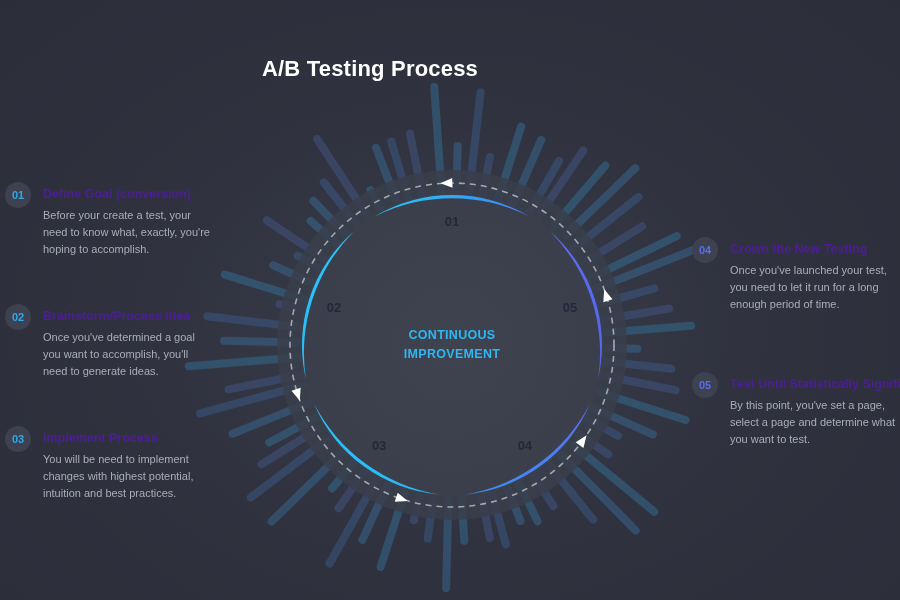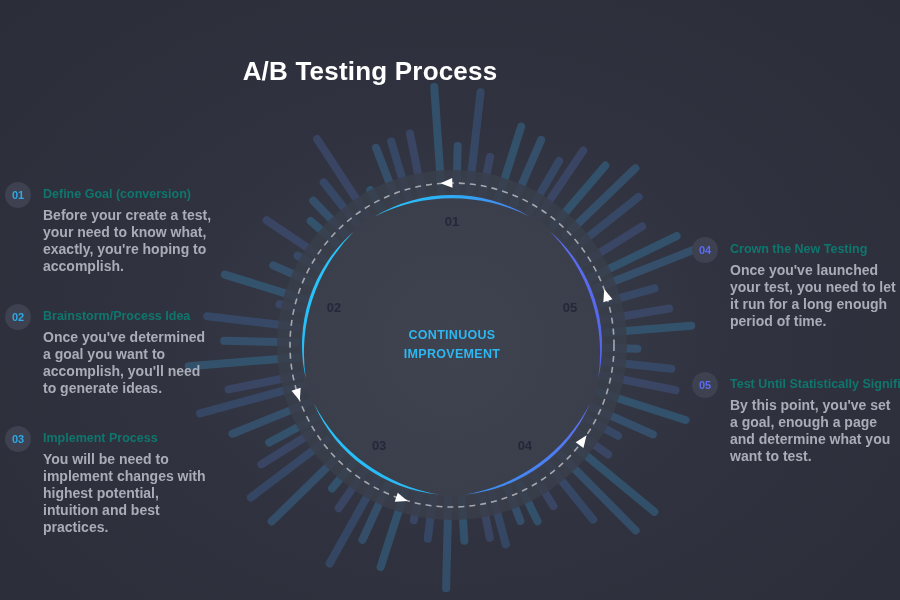--- a/index.html
+++ b/index.html
@@ -4,38 +4,37 @@
   <style>
     html, body { margin: 0; padding: 0; }
     body {
       width: 900px; height: 600px; overflow: hidden; position: relative;
       background: radial-gradient(ellipse at 50% 55%, #3a3e4b 0%, #30333f 45%, #2b2e39 100%);
       font-family: "Liberation Sans", "DejaVu Sans", sans-serif;
       color: #fff;
     }
     .title {
       position: absolute; left: 0; width: 740px; top: 56px;
-      text-align: center; font-size: 26px; font-weight: bold; color: #ffffff;
+      text-align: center; font-size: 22px; font-weight: bold; color: #ffffff;
       letter-spacing: 0.2px;
     }
     .step {
       position: absolute; width: 230px;
     }
     .step .num {
       position: absolute; left: 0; top: 0; width: 26px; height: 26px; border-radius: 50%;
       background: #3d4150; font-size: 11px; font-weight: bold; line-height: 26px; text-align: center;
     }
     .step .heading {
-      position: absolute; left: 38px; top: 5px; font-size: 12.5px; font-weight: bold; color: #0f766e;
+      position: absolute; left: 38px; top: 5px; font-size: 12.5px; font-weight: bold; color: #4c1d95;
       white-space: nowrap;
     }
     .step .desc {
-      position: absolute; left: 38px; top: 25px; width: 170px; font-size: 14px; line-height: 17px;
+      position: absolute; left: 38px; top: 25px; width: 170px; font-size: 11px; line-height: 17px;
       color: #a9adb8;
-      font-weight: bold;
     }
     #diagram { position: absolute; left: 0; top: 0; }
     .seg-label { font-size: 13px; font-weight: bold; fill: #23283a; font-family: "Liberation Sans", sans-serif; }
     .center-label { font-size: 12.5px; font-weight: bold; fill: #2eb7f0; font-family: "Liberation Sans", sans-serif; letter-spacing: 0.3px; }
   </style>
 </head>
 <body>
 
 <div class="title">A/B Testing Process</div>
 
@@ -176,14 +175,14 @@
 </div>
 
 <div class="step" style="left:692px; top:237px;">
   <div class="num" style="color:#5b6cf0;">04</div>
   <div class="heading">Crown the New Testing</div>
   <div class="desc">Once you've launched your test, you need to let it run for a long enough period of time.</div>
 </div>
 <div class="step" style="left:692px; top:372px;">
   <div class="num" style="color:#5b6cf0;">05</div>
   <div class="heading">Test Until Statistically Significant</div>
-  <div class="desc">By this point, you've set a goal, enough a page and determine what you want to test.</div>
+  <div class="desc">By this point, you've set a page, select a page and determine what you want to test.</div>
 </div>
 
 </body></html>

